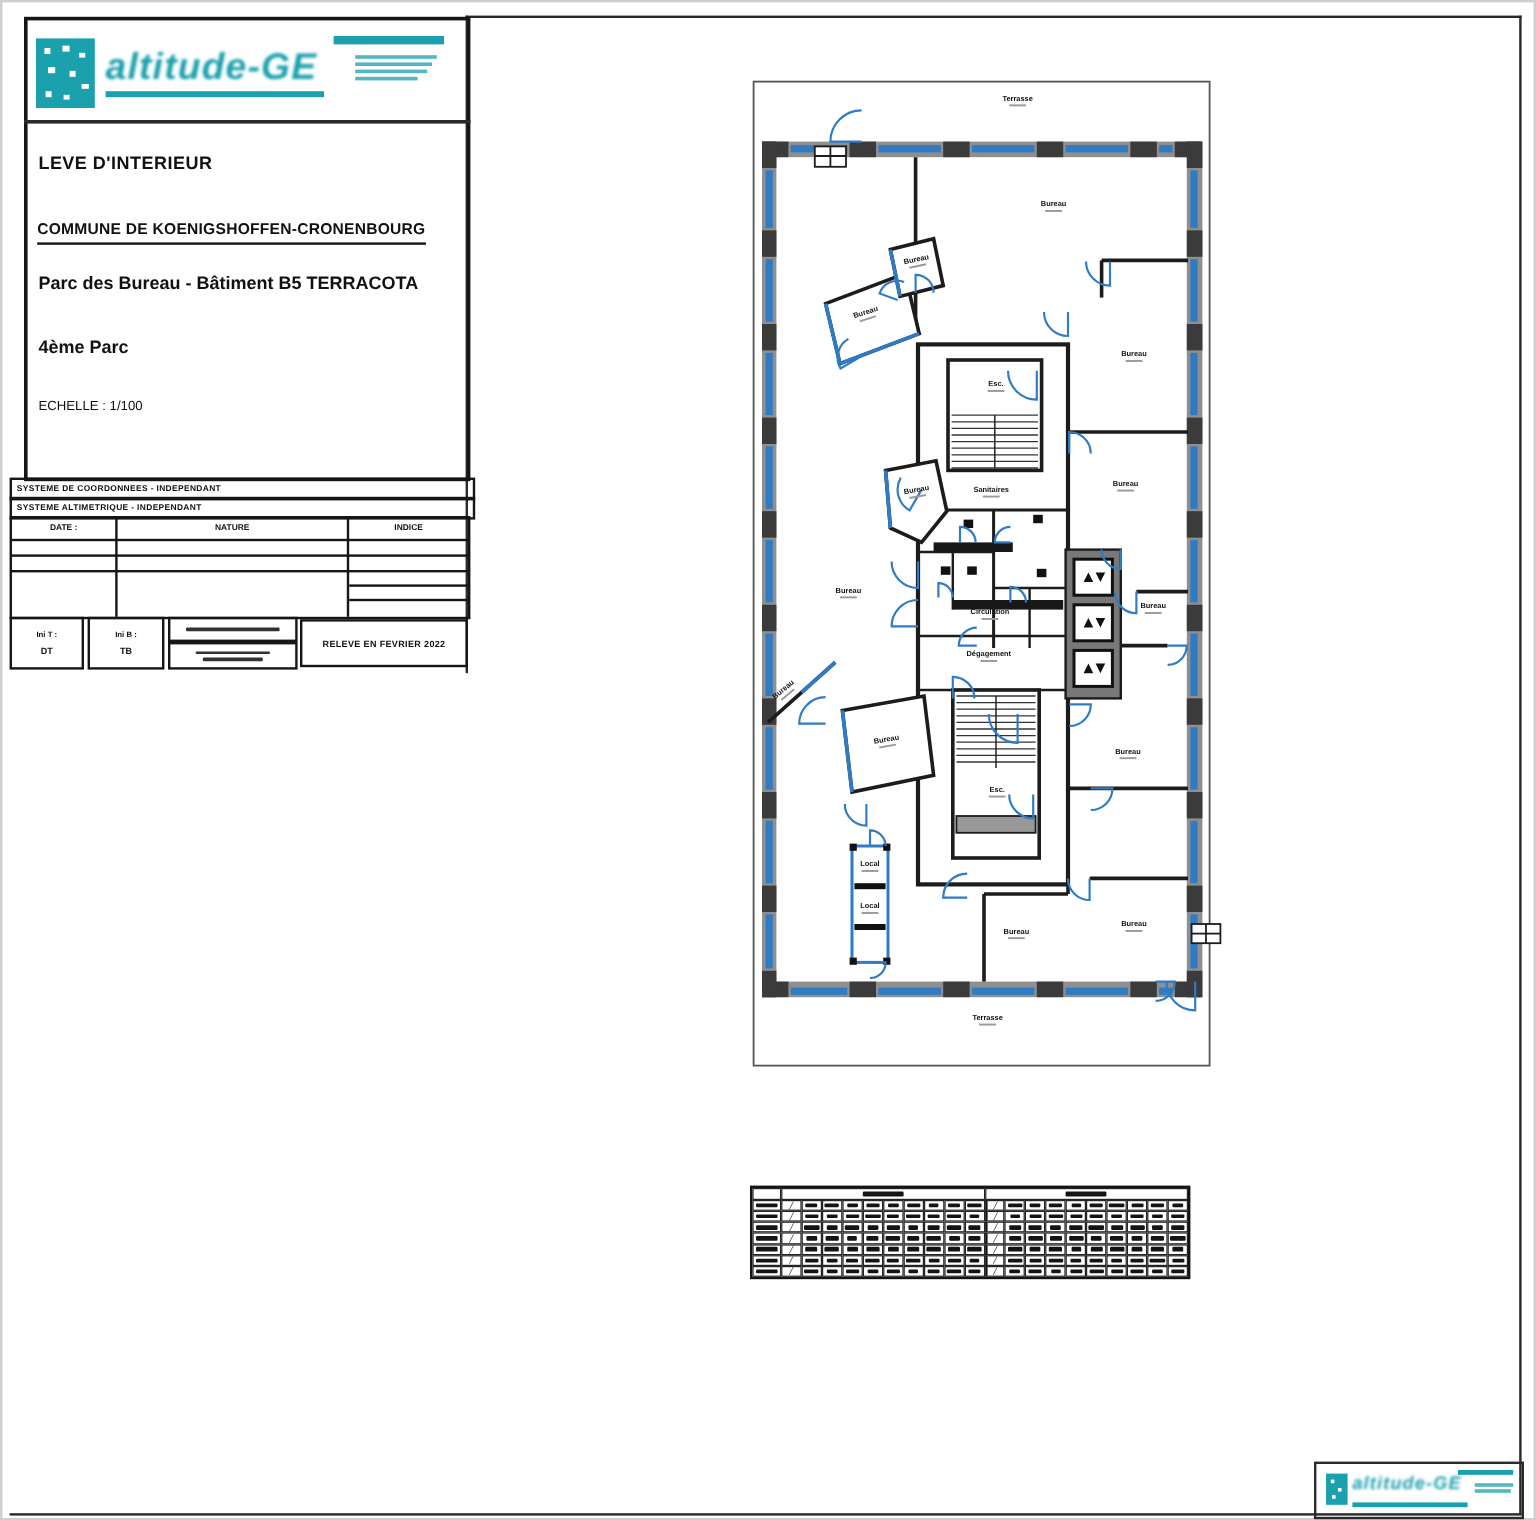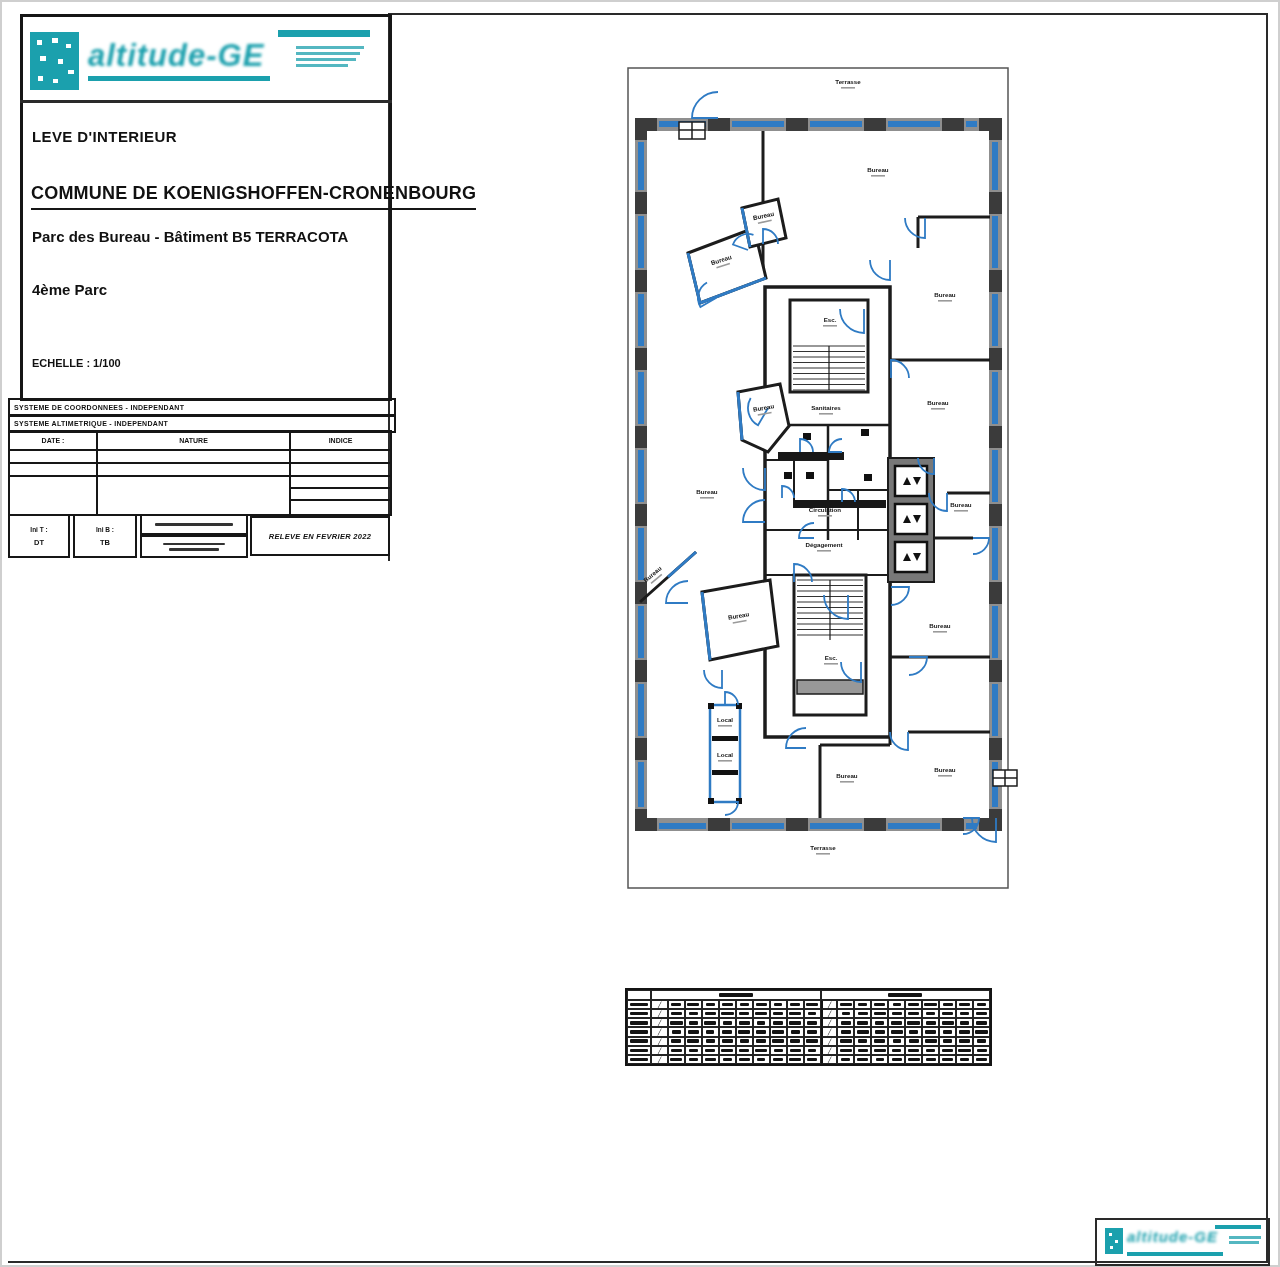--- a/index.html
+++ b/index.html
@@ -12,24 +12,24 @@
   .tb-box{left:20px;top:14px;width:366px;height:381px;border:3px solid #161616;}
   .tb-divider{left:20px;top:100px;width:372px;height:3px;}
   .logo-sq{left:30px;top:32px;width:49px;height:58px;background:#1ba0ad;}
   .logo-sq i{position:absolute;background:#fff;}
   .wordmark{color:#1ba0ad;font-weight:bold;font-style:italic;letter-spacing:1px;
             filter:blur(1.4px);white-space:nowrap;}
   .wm-main{left:88px;top:38px;font-size:31px;}
   .teal-bar{position:absolute;background:#1ba0ad;}
   .addr-bar{position:absolute;background:#1ba0ad;opacity:.75;filter:blur(.6px);}
   .t-doc{left:32px;top:128px;font-size:15px;font-weight:bold;letter-spacing:.4px;}
-  .t-commune{left:31px;top:183px;font-size:18px;font-weight:bold;border-bottom:2px solid #161616;padding-bottom:4px;letter-spacing:.2px;}
+  .t-commune{left:31px;top:183px;font-size:13px;font-weight:bold;border-bottom:2px solid #161616;padding-bottom:4px;letter-spacing:.2px;}
   .t-project{left:32px;top:228px;font-size:15px;font-weight:bold;}
   .t-floor{left:32px;top:281px;font-size:15px;font-weight:bold;}
-  .t-scale{left:32px;top:333px;font-size:11px;font-weight:bold;margin-top:24px;}
+  .t-scale{left:32px;top:333px;font-size:11px;font-weight:normal;}
   .sysrow{left:8px;width:380px;height:15px;border:2px solid #161616;font-size:7px;font-weight:bold;
           display:flex;align-items:center;padding-left:4px;letter-spacing:.3px;}
   .revtable{left:8px;top:430px;width:380px;height:82px;border:2px solid #161616;}
   .rt-line{position:absolute;background:#161616;}
   .rt-h{font-size:7px;font-weight:bold;position:absolute;top:5px;text-align:center;}
   .fcell{position:absolute;border:2px solid #161616;display:flex;flex-direction:column;
          align-items:center;justify-content:center;font-weight:bold;}
   .blobbar{background:#333;border-radius:1px;}
   
   #areas-table{left:625px;top:988px;width:363px;height:74px;border:2px solid #141414;
@@ -107,21 +107,21 @@
   <span style="font-size:7.5px;margin-top:5px;">TB</span>
 </div>
 <div class="fcell" style="left:140px;top:514px;width:104px;height:17px;">
   <span class="blobbar" style="width:78px;height:2.5px;"></span>
 </div>
 <div class="fcell" style="left:140px;top:535px;width:104px;height:19px;">
   <span class="blobbar" style="width:62px;height:2.5px;margin-bottom:3px;"></span>
   <span class="blobbar" style="width:50px;height:2.5px;"></span>
 </div>
 <div class="fcell" style="left:250px;top:516px;width:136px;height:36px;">
-  <span style="font-size:7.5px;letter-spacing:.3px;font-style:italic;">RELEVE EN FEVRIER 2022</span>
+  <span style="font-size:7.5px;letter-spacing:.3px;">RELEVE EN FEVRIER 2022</span>
 </div>
 
 <svg id="plan" class="abs" style="left:618px;top:60px;overflow:visible;" width="400" height="835" viewBox="0 0 400 835">
     <rect x="10" y="8" width="380" height="820" fill="none" stroke="#555" stroke-width="1.5"></rect>
     <rect x="17" y="58" width="366" height="13" fill="#8f8f8f" stroke="none" stroke-width="0"></rect>
     <rect x="17" y="758" width="366" height="13" fill="#8f8f8f" stroke="none" stroke-width="0"></rect>
     <rect x="17" y="58" width="12" height="713" fill="#8f8f8f" stroke="none" stroke-width="0"></rect>
     <rect x="371" y="58" width="13" height="713" fill="#8f8f8f" stroke="none" stroke-width="0"></rect>
     <rect x="17" y="58" width="22" height="13" fill="#3b3b3b" stroke="none" stroke-width="0"></rect>
     <rect x="17" y="758" width="22" height="13" fill="#3b3b3b" stroke="none" stroke-width="0"></rect>

